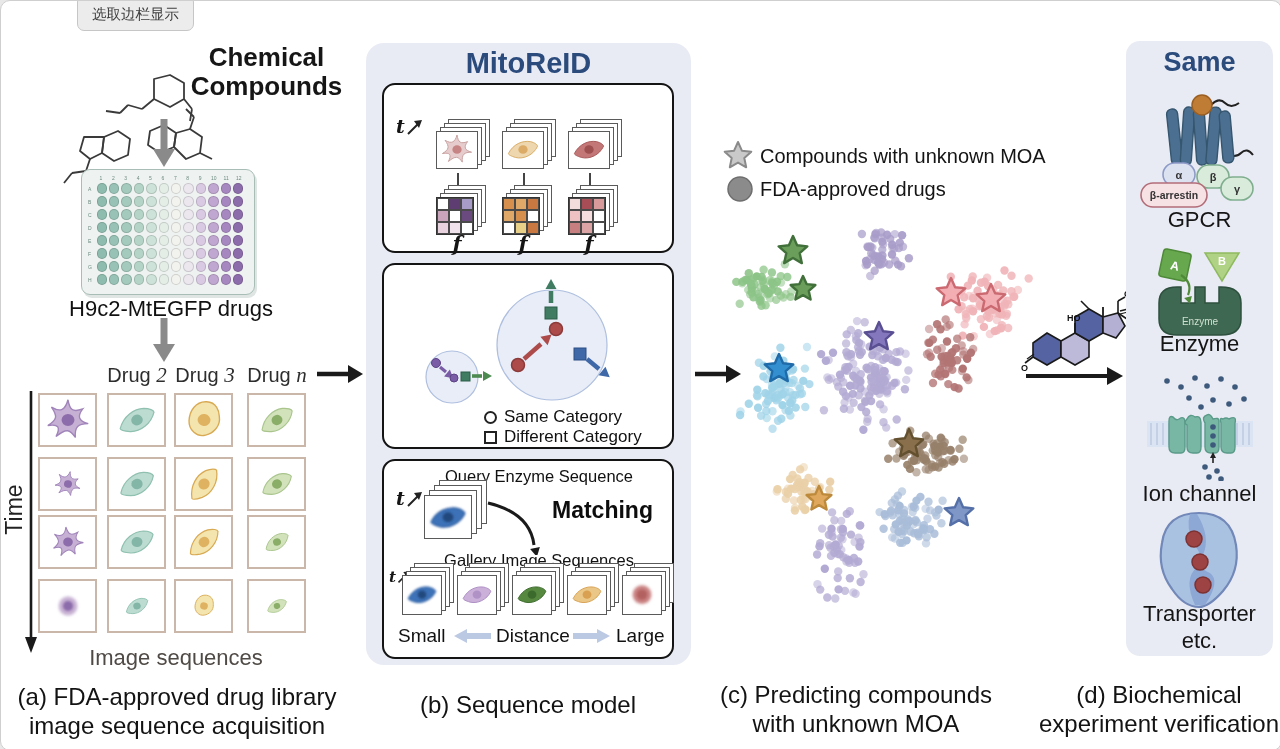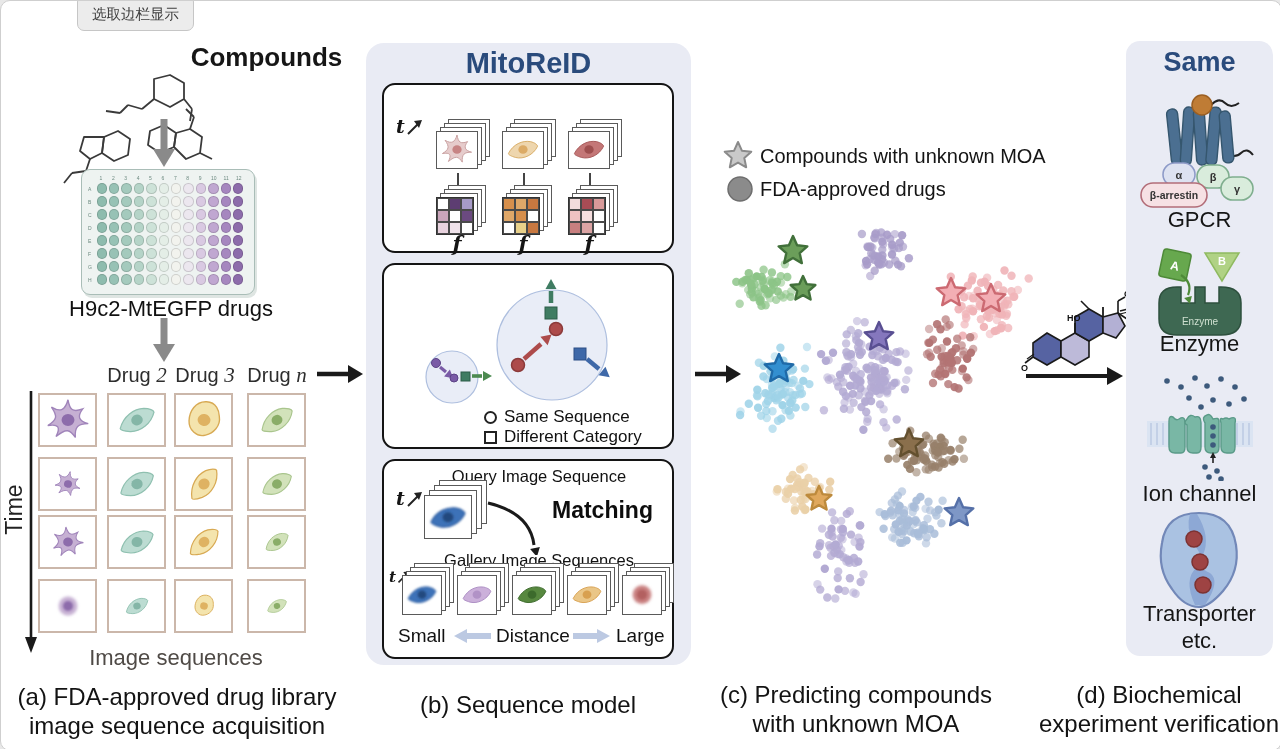--- a/index.html
+++ b/index.html
@@ -70,20 +70,21 @@
       <path d="M108 6 L124 2 L138 10 L138 26 L124 34 L108 26 Z"></path>
       <path d="M108 26 L96 36 M96 36 L82 32 M82 32 L74 40 M74 40 L60 38 M138 26 L146 36 M146 36 L144 48"></path>
       <path d="M58 64 L72 58 L84 66 L82 82 L68 88 L56 80 Z"></path>
       <path d="M56 80 L44 86 L34 78 L38 64 L58 64 Z"></path>
       <path d="M44 86 L40 98 M40 98 L26 100 M26 100 L18 110"></path>
       <path d="M104 58 L118 52 L130 60 L128 74 L114 80 L102 72 Z"></path>
       <path d="M130 60 L144 56 L156 64 L154 80 L140 86 L128 74 Z"></path>
       <path d="M144 56 L148 44 M148 44 L140 36 M154 80 L166 86"></path>
     </svg>
     <div class="chem-label">
+      <div>Chemical</div>
       <div>Compounds</div>
     </div>
 
     <svg class="abs" style="left:150px;top:116px" width="26" height="52">
       <line x1="13" y1="2" x2="13" y2="34" stroke="#8a8a8a" stroke-width="7"></line>
       <polygon points="2,32 24,32 13,50" fill="#8a8a8a"></polygon>
     </svg>
 
     <div class="plate" id="wellplate">
         <span class="plate-lbl" style="left: 17.5px; top: 5px;">1</span>
@@ -506,30 +507,30 @@
       <circle cx="172" cy="64" r="6.5" fill="#ad4b4b" stroke="#8c3a3a" stroke-width="1.5"></circle>
       <circle cx="134" cy="100" r="6.5" fill="#ad4b4b" stroke="#8c3a3a" stroke-width="1.5"></circle>
       <line x1="140" y1="94" x2="157" y2="79" stroke="#ad4b4b" stroke-width="4.5"></line>
       <polygon points="0,-5.5 10,0 0,5.5" transform="translate(160,76) rotate(-41)" fill="#ad4b4b"></polygon>
       <rect x="190" y="83" width="12" height="12" fill="#3e68a8" stroke="#2c4f86"></rect>
       <line x1="203" y1="94" x2="215" y2="104" stroke="#3e68a8" stroke-width="4.5"></line>
       <polygon points="0,-5.5 10,0 0,5.5" transform="translate(218,106) rotate(39)" fill="#3e68a8"></polygon>
     </svg>
     <div class="leg-row" style="left:100px;top:142px">
       <span class="gl c"></span>
-      <span>Same Sequence</span>
+      <span>Same Category</span>
     </div>
     <div class="leg-row" style="left:100px;top:162px">
       <span class="gl"></span>
       <span>Different Category</span>
     </div>
   </div>
 
   <div class="bbox" style="left:381px;top:458px;width:292px;height:200px">
-    <div class="m-lbl" style="left:40px;top:6px;width:230px">Query Image Sequence</div>
+    <div class="m-lbl" style="left:40px;top:6px;width:230px">Query Enzyme Sequence</div>
     <div class="tmark" style="left:12px;top:26px">
       <i>t</i>
       <svg width="20" height="20">
         <line x1="3" y1="17" x2="13" y2="7" stroke="#222" stroke-width="2"></line>
         <polygon points="9,4 17,3 14,11" fill="#222"></polygon>
       </svg>
     </div>
     <div id="matchQuery">
         <div class="stack" style="left: 40px; top: 34px; width: 48px; height: 44px;">
           <div class="layer" style="left: 15px; top: -15px; width: 48px; height: 44px;"></div>

